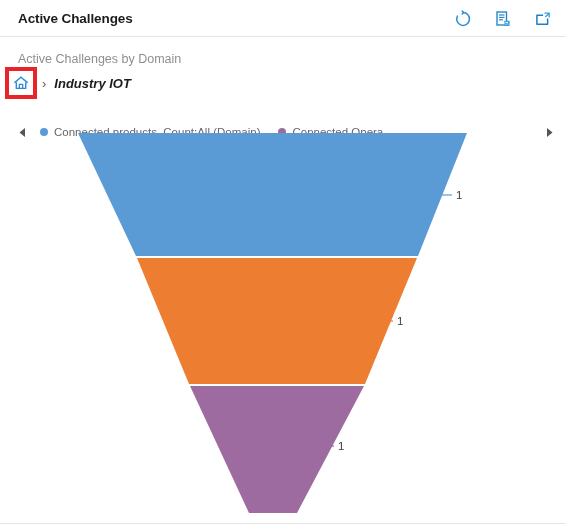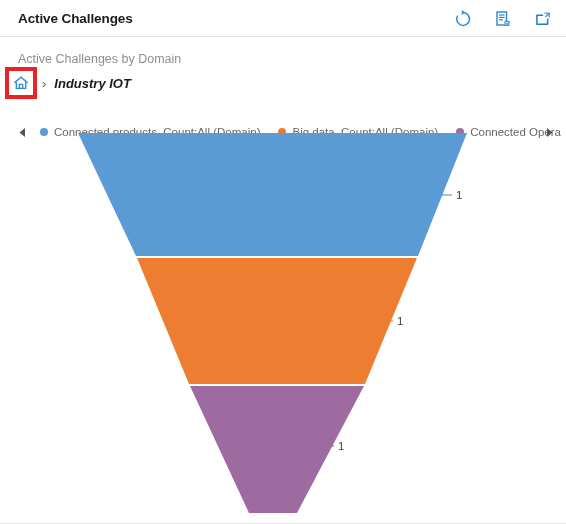--- a/index.html
+++ b/index.html
@@ -230,24 +230,20 @@
       <path d="M8 1 L2.5 5.5 L8 10 Z" fill="#555555"></path>
     </svg>
   </div>
 
   <div id="legend-items">
     <div class="legend-item">
       <span class="legend-dot" style="background:#5B9BD5"></span>
       <span class="legend-label">Connected products, Count:All (Domain)</span>
     </div>
     <div class="legend-item">
-      <span class="legend-dot" style="background:#ED7D31"></span>
-      <span class="legend-label">Big data, Count:All (Domain)</span>
-    </div>
-    <div class="legend-item">
       <span class="legend-dot" style="background:#9E6BA1"></span>
       <span class="legend-label">Connected Opera</span>
     </div>
   </div>
 
   <div class="legend-arrow" id="legend-arrow-right">
     <svg width="11" height="11" viewBox="0 0 11 11" aria-hidden="true">
       <path d="M3 1 L8.5 5.5 L3 10 Z" fill="#555555"></path>
     </svg>
   </div>

